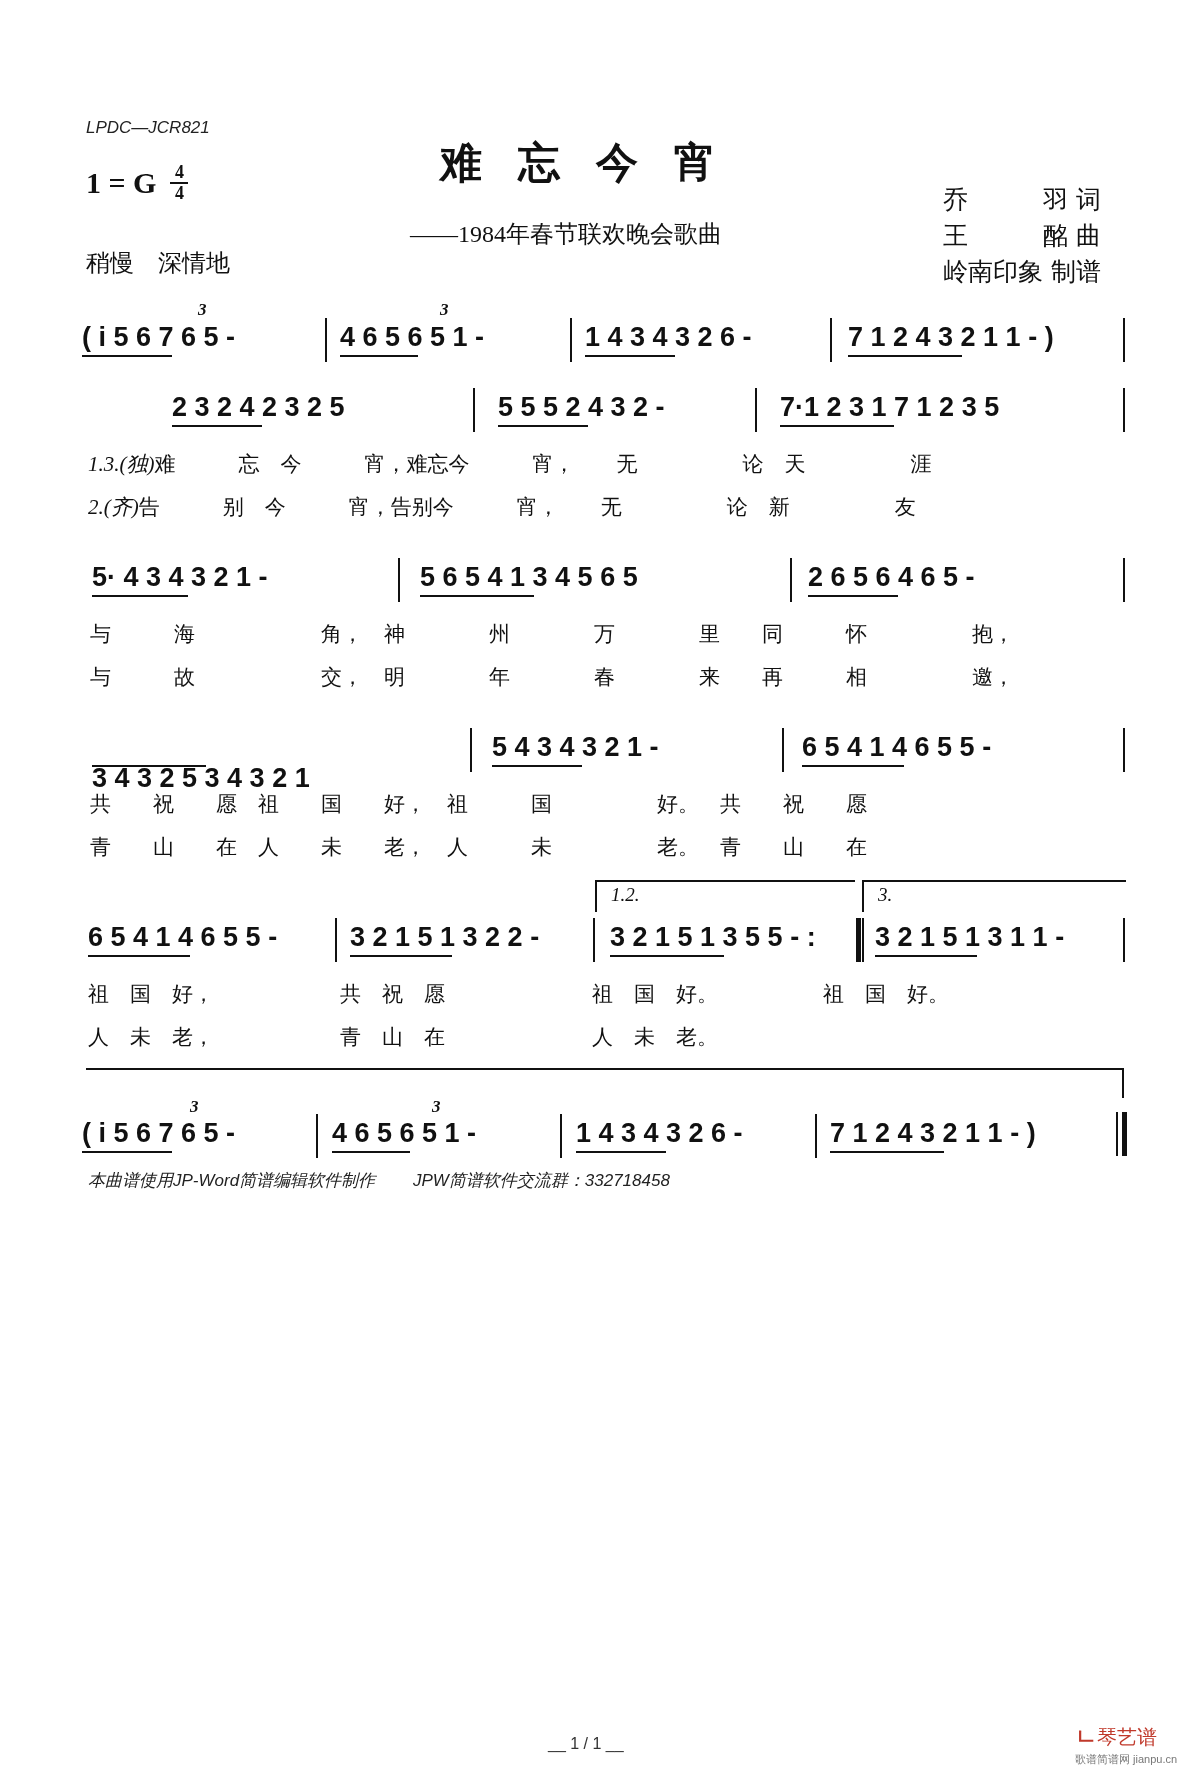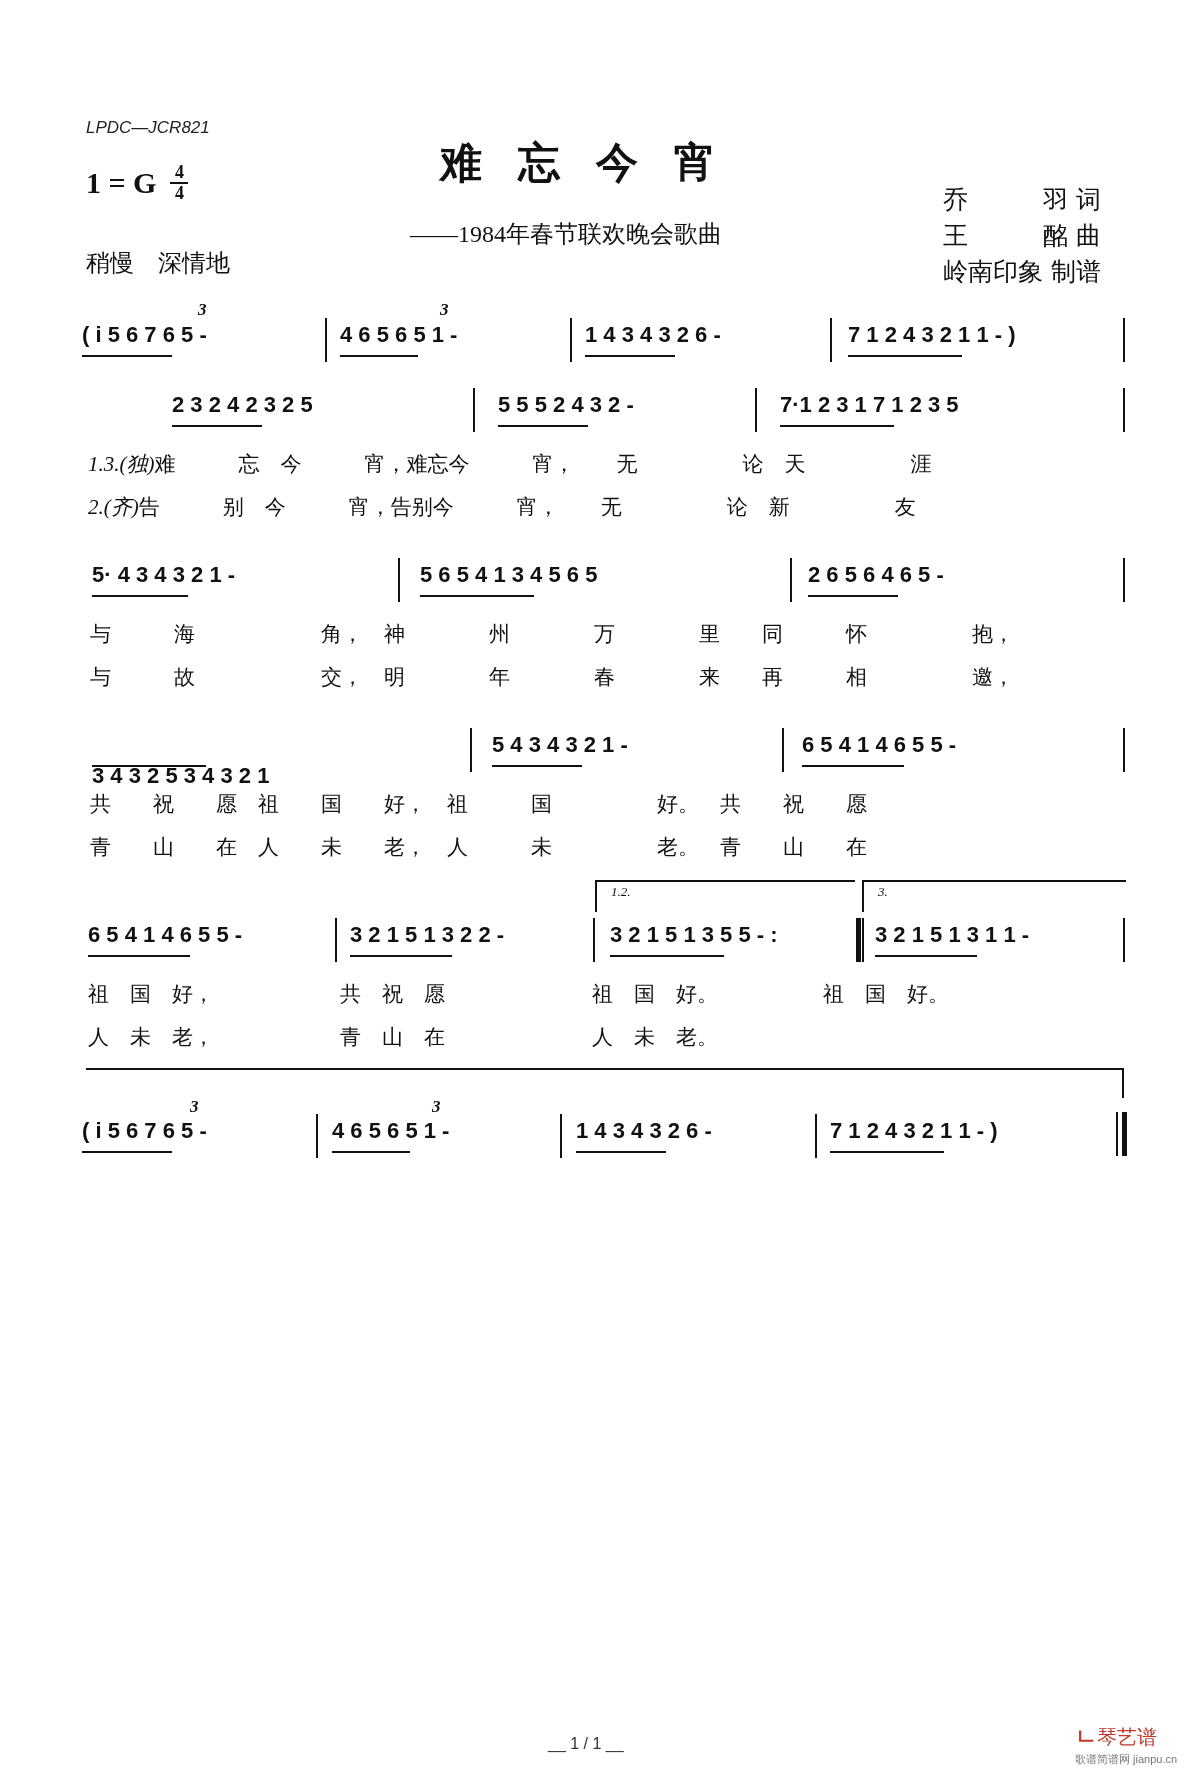--- a/index.html
+++ b/index.html
@@ -7,28 +7,28 @@
     .abs { position: absolute; }
     .code { left: 86px; top: 118px; font-style: italic; font-size: 17px; color: #222; }
     .key { left: 86px; top: 164px; font-family: "Liberation Serif", serif; font-weight: bold; font-size: 30px; display: flex; align-items: center; }
     .key .frac { display: inline-flex; flex-direction: column; align-items: center; margin-left: 14px; font-size: 18px; line-height: 17px; }
     .key .frac .bar { width: 18px; height: 2px; background: #111; margin: 1px 0; }
     .tempo { left: 86px; top: 247px; font-size: 24px; font-family: Liberation Serif, serif; }
     .title { left: 440px; top: 135px; font-family: "DejaVu Serif", serif; font-weight: bold; font-size: 42px; letter-spacing: 36px; }
     .subtitle { left: 410px; top: 218px; font-family: "Liberation Serif", serif; font-size: 24px; }
     .credits { left: 943px; top: 182px; font-family: "DejaVu Serif", serif; font-size: 25px; line-height: 36px; }
     .credits div { white-space: pre; }
-    .notes { position: absolute; font-family: "Liberation Sans", sans-serif; font-weight: bold; font-size: 22px; white-space: pre; }
+    .notes { position: absolute; font-family: "Liberation Sans", sans-serif; font-weight: bold; font-size: 27px; white-space: pre; }
     .barline { position: absolute; width: 2px; height: 44px; background: #111; }
     .lyric { position: absolute; font-family: "DejaVu Serif", serif; font-size: 21px; white-space: pre; }
     .lyric .lbl { font-style: italic; font-family: "Liberation Serif", serif; }
     .ul1 { position: absolute; height: 2px; background: #111; }
     .trip { position: absolute; font-family: "Liberation Serif", serif; font-style: italic; font-weight: bold; font-size: 17px; }
     .volta { position: absolute; border-top: 2px solid #111; border-left: 2px solid #111; height: 30px; }
-    .volta span { position: absolute; left: 14px; top: 2px; font-family: "Liberation Serif", serif; font-style: italic; font-size: 13px; }
+    .volta span { position: absolute; left: 14px; top: 2px; font-family: "Liberation Serif", serif; font-style: italic; font-size: 19px; }
     .hr { position: absolute; height: 2px; background: #111; }
     .footer { left: 88px; top: 1168px; font-style: italic; font-size: 17px; line-height: 26px; color: #222; }
     .footer span { white-space: pre; }
     .page { left: 548px; top: 1735px; font-size: 16px; color: #333; }
     .logo { left: 1075px; top: 1722px; width: 125px; height: 46px; }
     .logo .mark { font-weight: bold; color: #c0392b; font-size: 22px; }
     .logo .brand { color: #c0392b; font-size: 20px; }
     .logo .site { font-size: 11px; color: #777; }
   </style>
 </head>
@@ -134,18 +134,19 @@
     <div class="barline" style="left: 316px; top: 1114px;"></div>
     <div class="barline" style="left: 560px; top: 1114px;"></div>
     <div class="barline" style="left: 815px; top: 1114px;"></div>
     <div class="barline" style="left: 1116px; top: 1112px;"></div>
     <div class="barline" style="left: 1122px; top: 1112px; width: 5px;"></div>
     <div class="trip" style="left: 190px; top: 1097px;">3</div>
     <div class="trip" style="left: 432px; top: 1097px;">3</div>
   </div>
 
 <div class="abs footer">
+  <div><span>本曲谱使用JP-Word简谱编辑软件制作</span><span>        </span><span>JPW简谱软件交流群：332718458</span></div>
 </div>
 <div class="abs page">__ 1 / 1 __</div>
 <div class="abs logo">
   <div><span class="mark">ㄴ</span><span class="brand">琴艺谱</span></div>
   <div class="site">歌谱简谱网 jianpu.cn</div>
 </div>
 
 </body></html>

